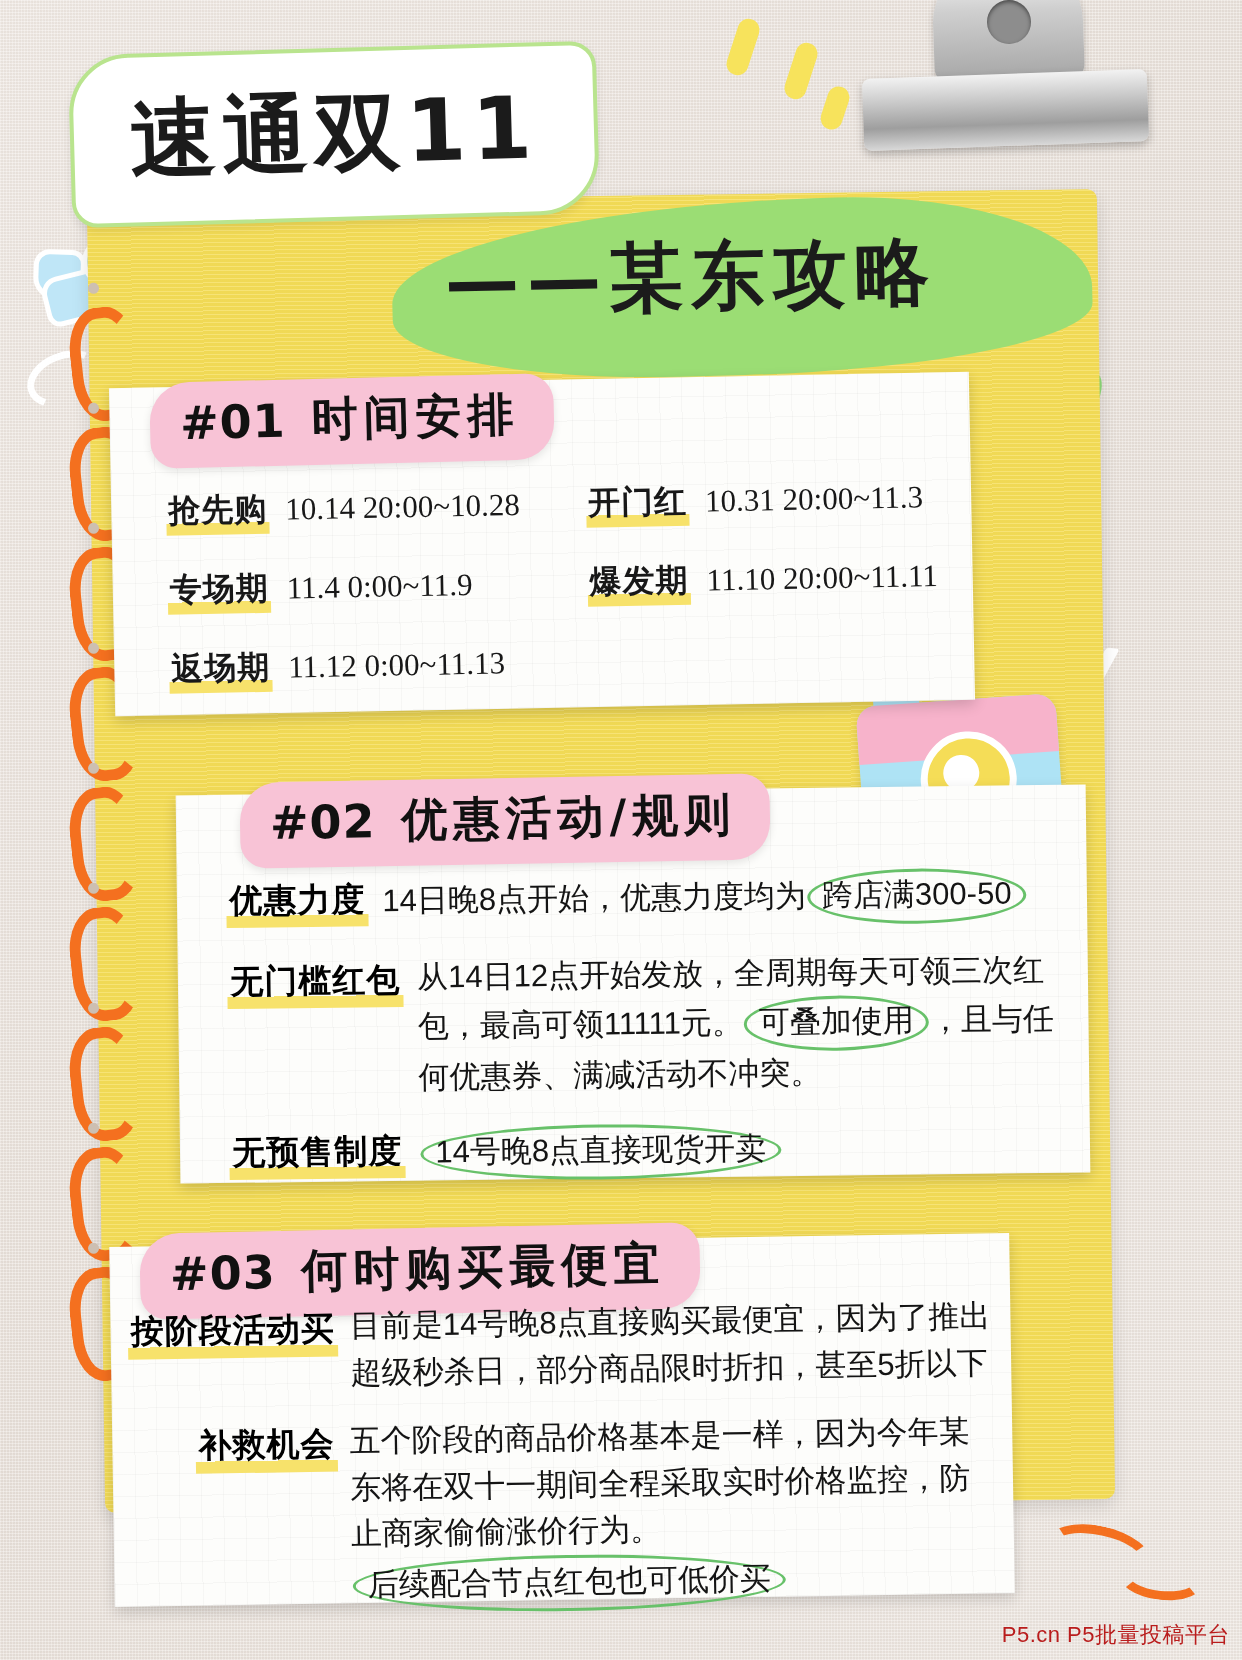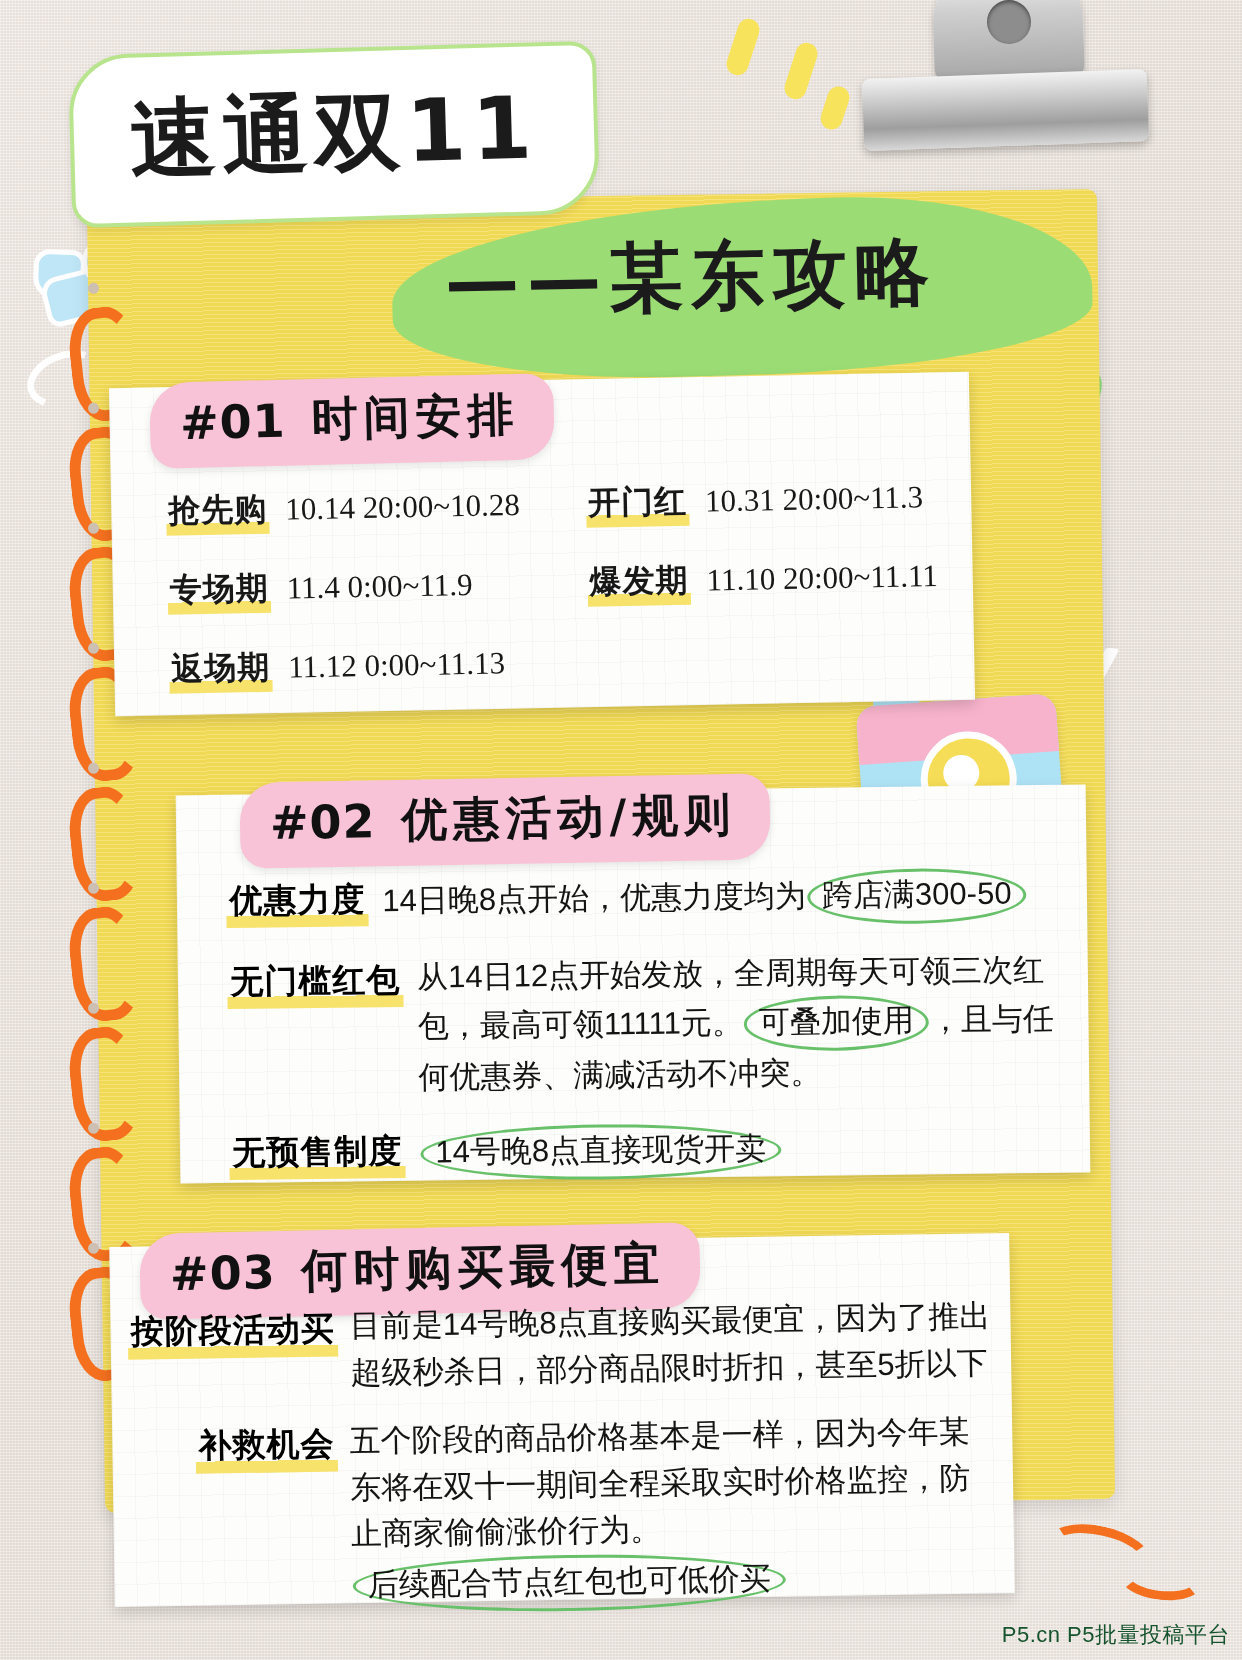--- a/index.html
+++ b/index.html
@@ -321,21 +321,21 @@
     background: #bfe6f7; border: 5px solid #ffffff; border-radius: 16px 14px 6px 22px;
     transform: rotate(16deg);
   }
 
   
   .watermark {
     position: absolute;
     right: 12px;
     bottom: 10px;
     font-size: 22px;
-    color: #14532d;
+    color: #b91c1c;
     font-family: "Liberation Sans", sans-serif;
     letter-spacing: 0.5px;
   }
 </style>
 </head>
 <body>
 
 <div class="bg-texture"></div>
 
 <div class="doodle dash-y" style="left:732px; top:18px; transform:rotate(18deg);"></div>

